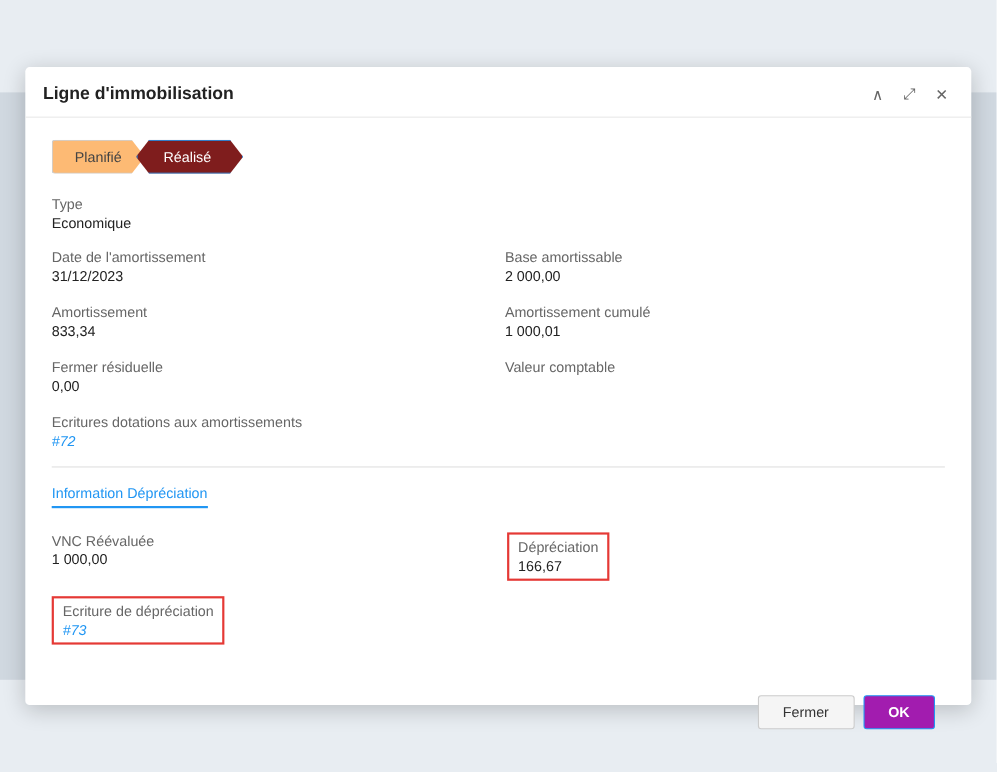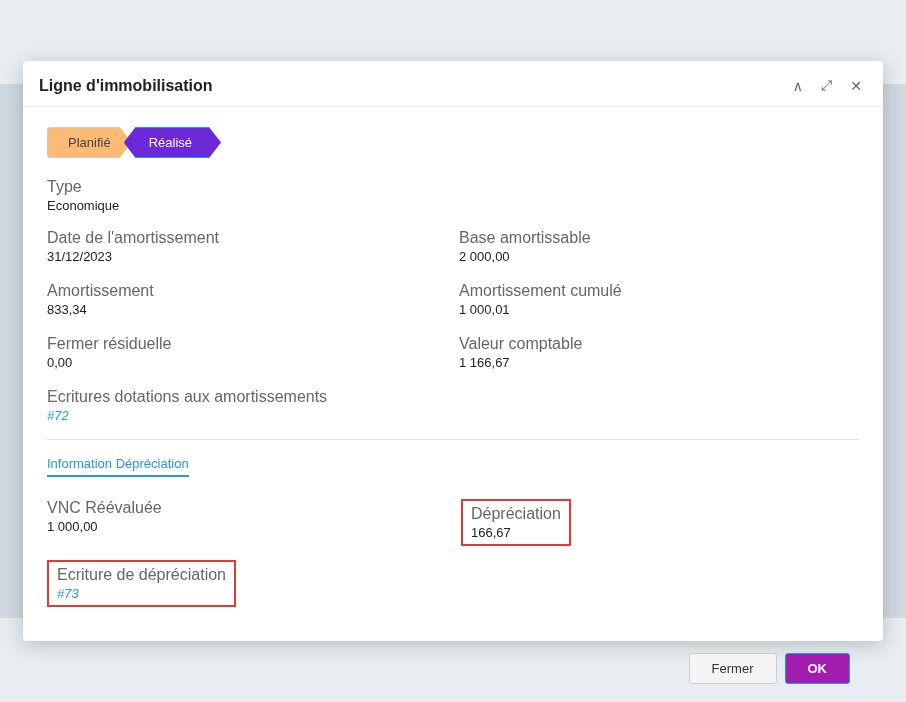--- a/index.html
+++ b/index.html
@@ -90,21 +90,21 @@
       background: #f5f5f5;
       color: #444;
       position: relative;
     }
 
     .tab.inactive {
       clip-path: polygon(12px 0, calc(100% - 12px) 0, 100% 50%, calc(100% - 12px) 100%, 12px 100%, 0 50%);
       padding-left: 24px;
       padding-right: 28px;
       margin-left: -8px;
-      background: #6d28d9;
+      background: #7f1d1d;
       color: #fff;
       border-color: #2196F3;
     }
 
     .tab.first {
       clip-path: polygon(0 0, calc(100% - 12px) 0, 100% 50%, calc(100% - 12px) 100%, 0 100%);
       border-radius: 3px 0 0 3px;
       background: #fdba74;
       color: #444;
       border: 1px solid #ccc;
@@ -117,21 +117,21 @@
       gap: 12px;
       margin-bottom: 4px;
     }
 
     .field-group {
       margin-bottom: 14px;
     }
 
     .field-label {
       color: #666;
-      font-size: 16px;
+      font-size: 13px;
       margin-bottom: 2px;
     }
 
     .field-value {
       color: #222;
       font-size: 13px;
     }
 
     .field-link {
       color: #2196F3;
@@ -266,21 +266,20 @@
       </div>
 
       
       <div class="field-grid">
         <div class="field-group">
           <div class="field-label">Fermer résiduelle</div>
           <div class="field-value">0,00</div>
         </div>
         <div class="field-group">
           <div class="field-label">Valeur comptable</div>
-          <div class="field-value">1 166,67</div>
         </div>
       </div>
 
       
       <div class="field-group">
         <div class="field-label">Ecritures dotations aux amortissements</div>
         <a class="field-link" href="#">#72</a>
       </div>
 
       <hr class="section-divider">

